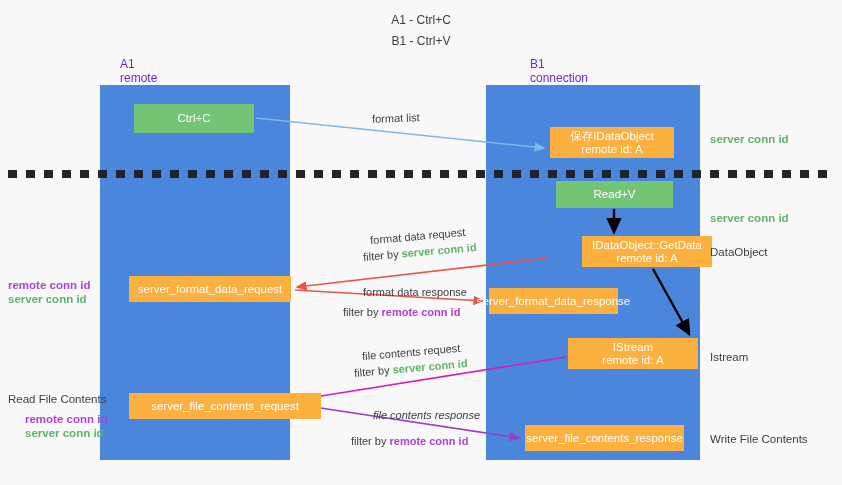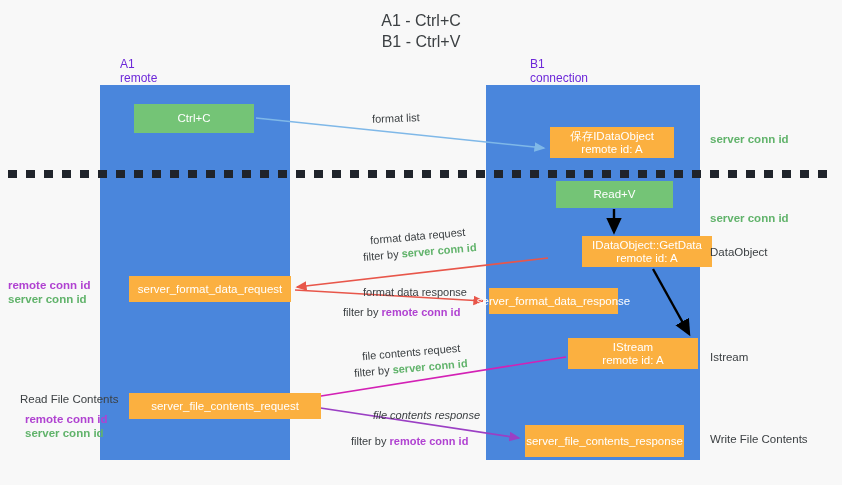--- a/index.html
+++ b/index.html
@@ -8,21 +8,21 @@
     background:#f8f8f8;
     font-family:"Liberation Sans","DejaVu Sans",sans-serif;
     overflow:hidden;
     position:relative;
   }
   #stage{position:absolute;left:0;top:0;width:842px;height:485px;}
 
   
   .title{
     position:absolute;left:0;top:10px;width:842px;
-    text-align:center;color:#3c4043;font-size:16px;line-height:21px;
+    text-align:center;color:#3c4043;font-size:12px;line-height:21px;
     white-space:pre-line;
   }
 
   
   .col-head{
     position:absolute;color:#6d28d9;
     font-size:12px;line-height:14px;white-space:pre-line;
   }
   #head-a1{left:120px;top:57px;width:150px;}
   #head-b1{left:530px;top:57px;width:150px;}
@@ -48,37 +48,37 @@
   .orange{background:#fbb040;}
 
   #n-ctrlc{left:134px;top:104px;width:120px;height:29px;}
   #n-save-ido{left:550px;top:127px;width:124px;height:31px;}
   #n-ctrlv{left:556px;top:181px;width:117px;height:27px;}
   #n-getdata{left:550px;top:236px;width:130px;height:31px;margin-left:32px;}
   #n-fmt-req{left:129px;top:276px;width:162px;height:26px;}
   #n-fmt-res{left:489px;top:288px;width:129px;height:26px;}
   #n-istream{left:568px;top:338px;width:130px;height:31px;}
   #n-file-req{left:129px;top:393px;width:192px;height:26px;}
-  #n-file-res{left:525px;top:425px;width:159px;height:32px;}
+  #n-file-res{left:525px;top:425px;width:159px;height:26px;}
 
   
   .side-note{position:absolute;font-size:11.5px;line-height:14px;white-space:pre-line;}
   .green-txt{color:#61b36b;font-weight:bold;}
   .purple-txt{color:#b042d1;font-weight:bold;}
   .dark-txt{color:#3c4043;}
   #note-conn1{left:710px;top:132px;}
   #note-conn2{left:710px;top:211px;}
   #note-dataobject{left:710px;top:245px;}
   #note-istream{left:710px;top:350px;}
   #note-write{left:710px;top:432px;}
 
   
   .left-note{position:absolute;font-size:11.5px;line-height:14px;white-space:pre-line;text-align:left;}
   #left-note-1{left:8px;top:278px;}
-  #left-note-2a{left:20px;top:392px;color:#3c4043;}
+  #left-note-2a{left:8px;top:392px;color:#3c4043;}
   #left-note-2b{left:25px;top:412px;}
 
   
   .edge-label{position:absolute;font-size:11px;line-height:14px;white-space:nowrap;color:#3c4043;}
   .edge-label .hl-g{color:#61b36b;font-weight:bold;}
   .edge-label .hl-p{color:#b042d1;font-weight:bold;}
 
   #lbl-format-list{left:372px;top:111px;transform:rotate(-2deg);}
   #lbl-fdreq-1{left:370px;top:229px;transform:rotate(-5deg);}
   #lbl-fdreq-2{left:363px;top:245px;transform:rotate(-5deg);}

